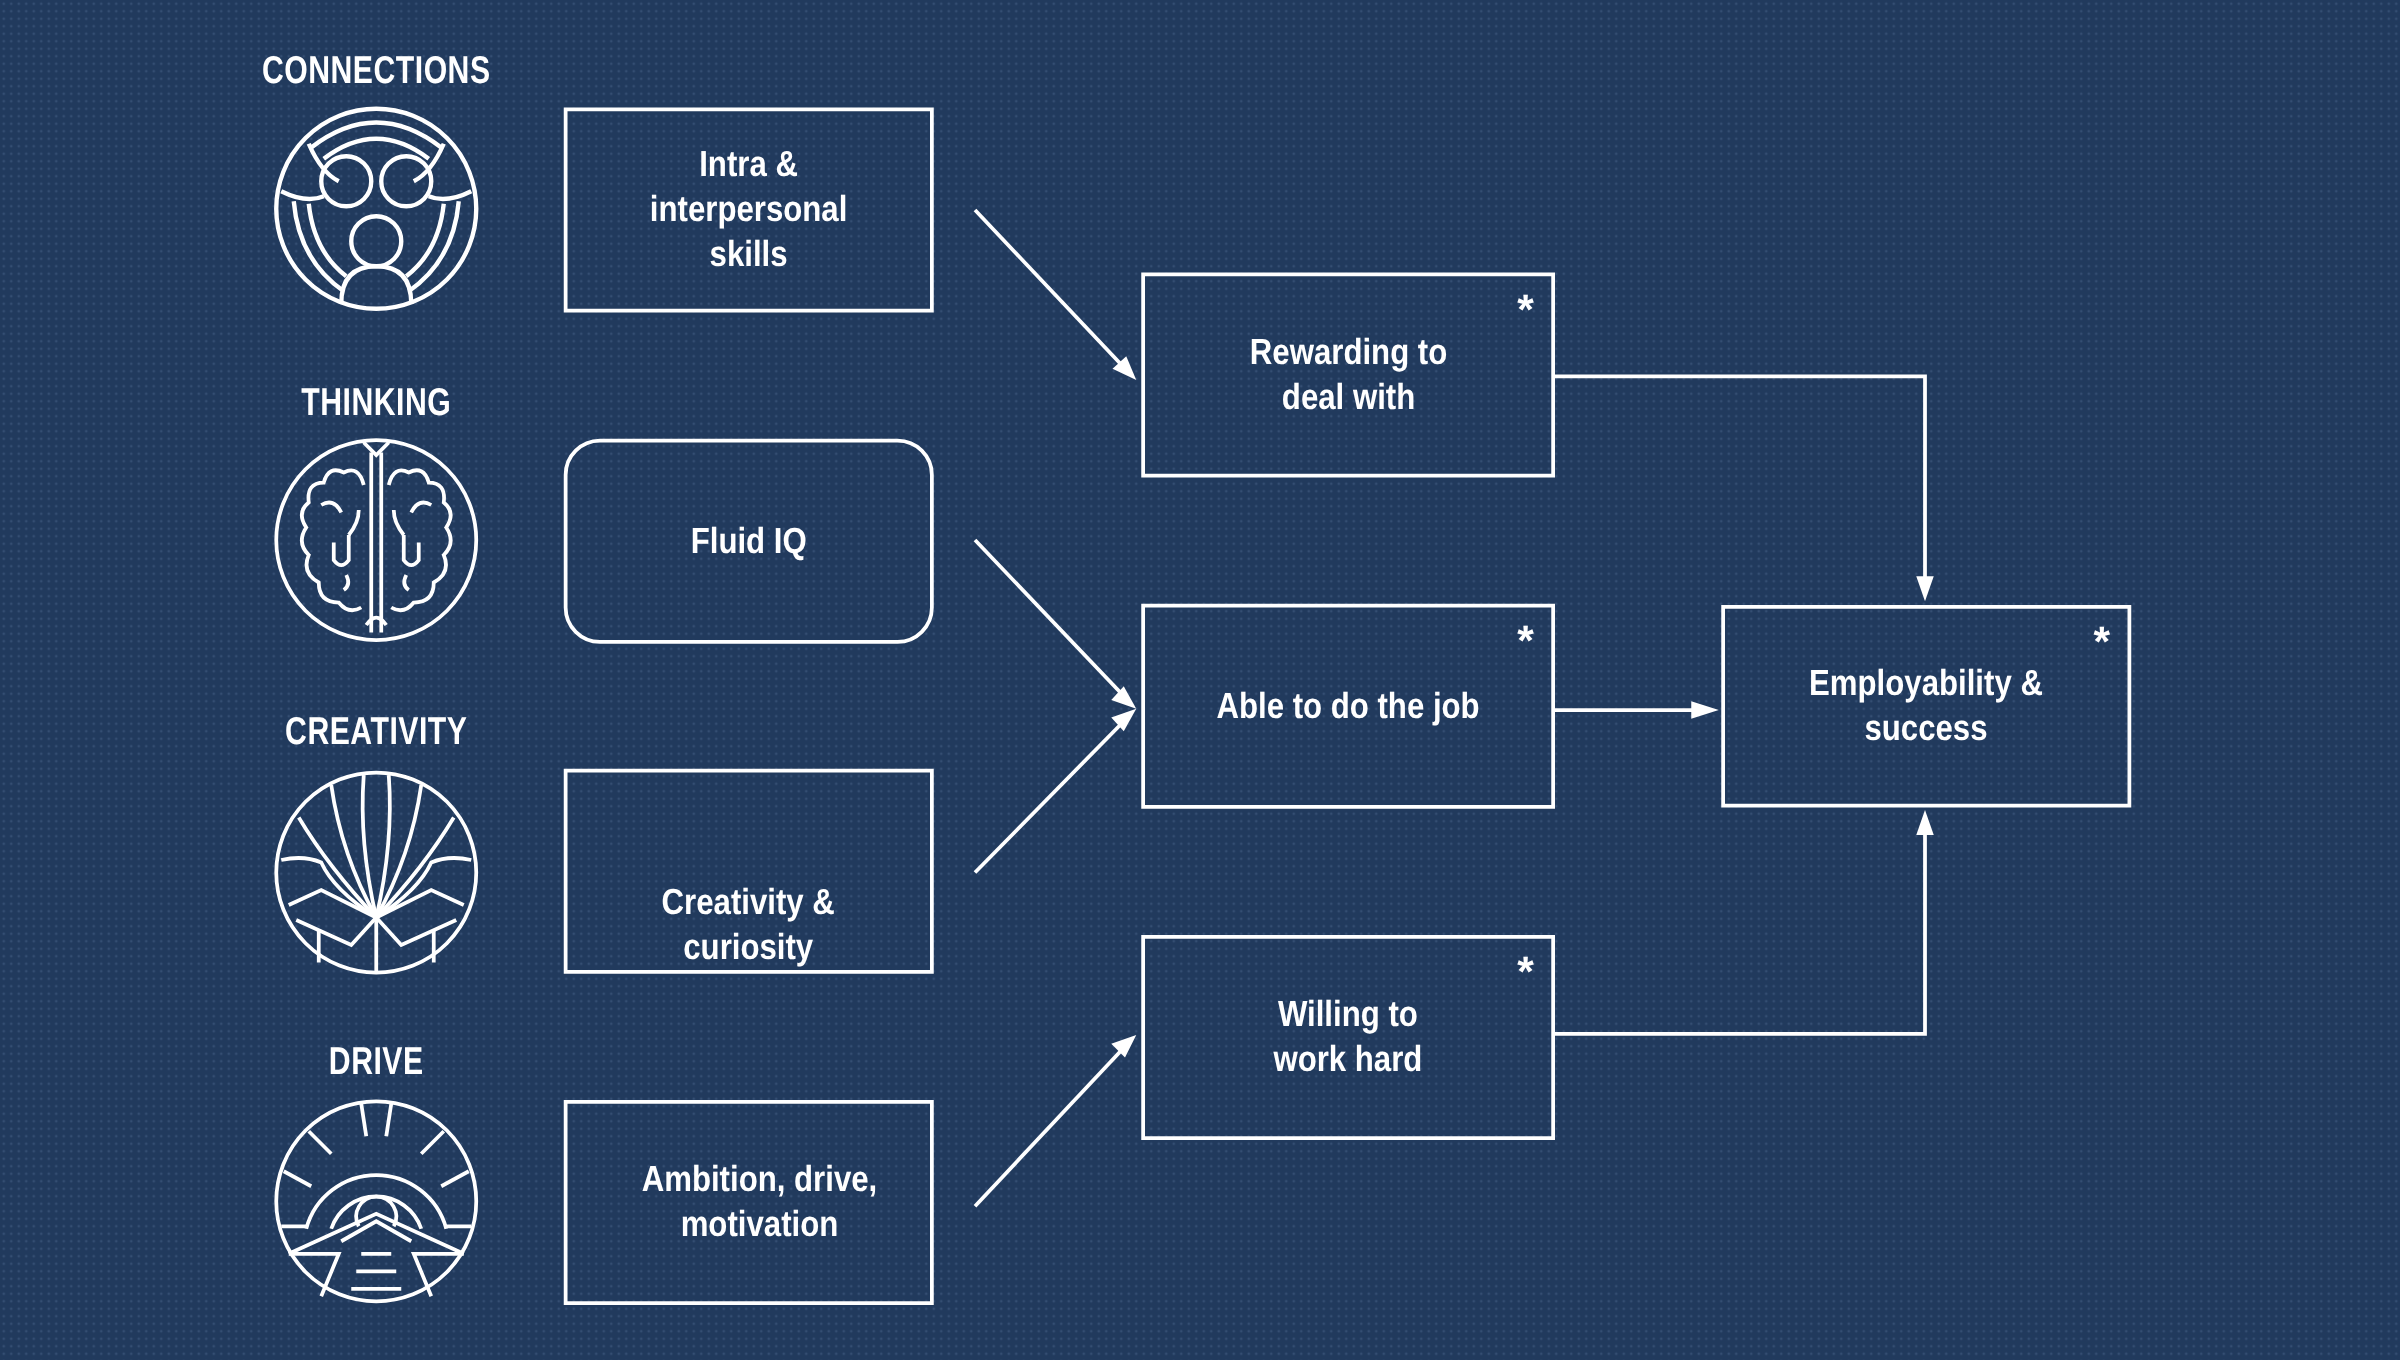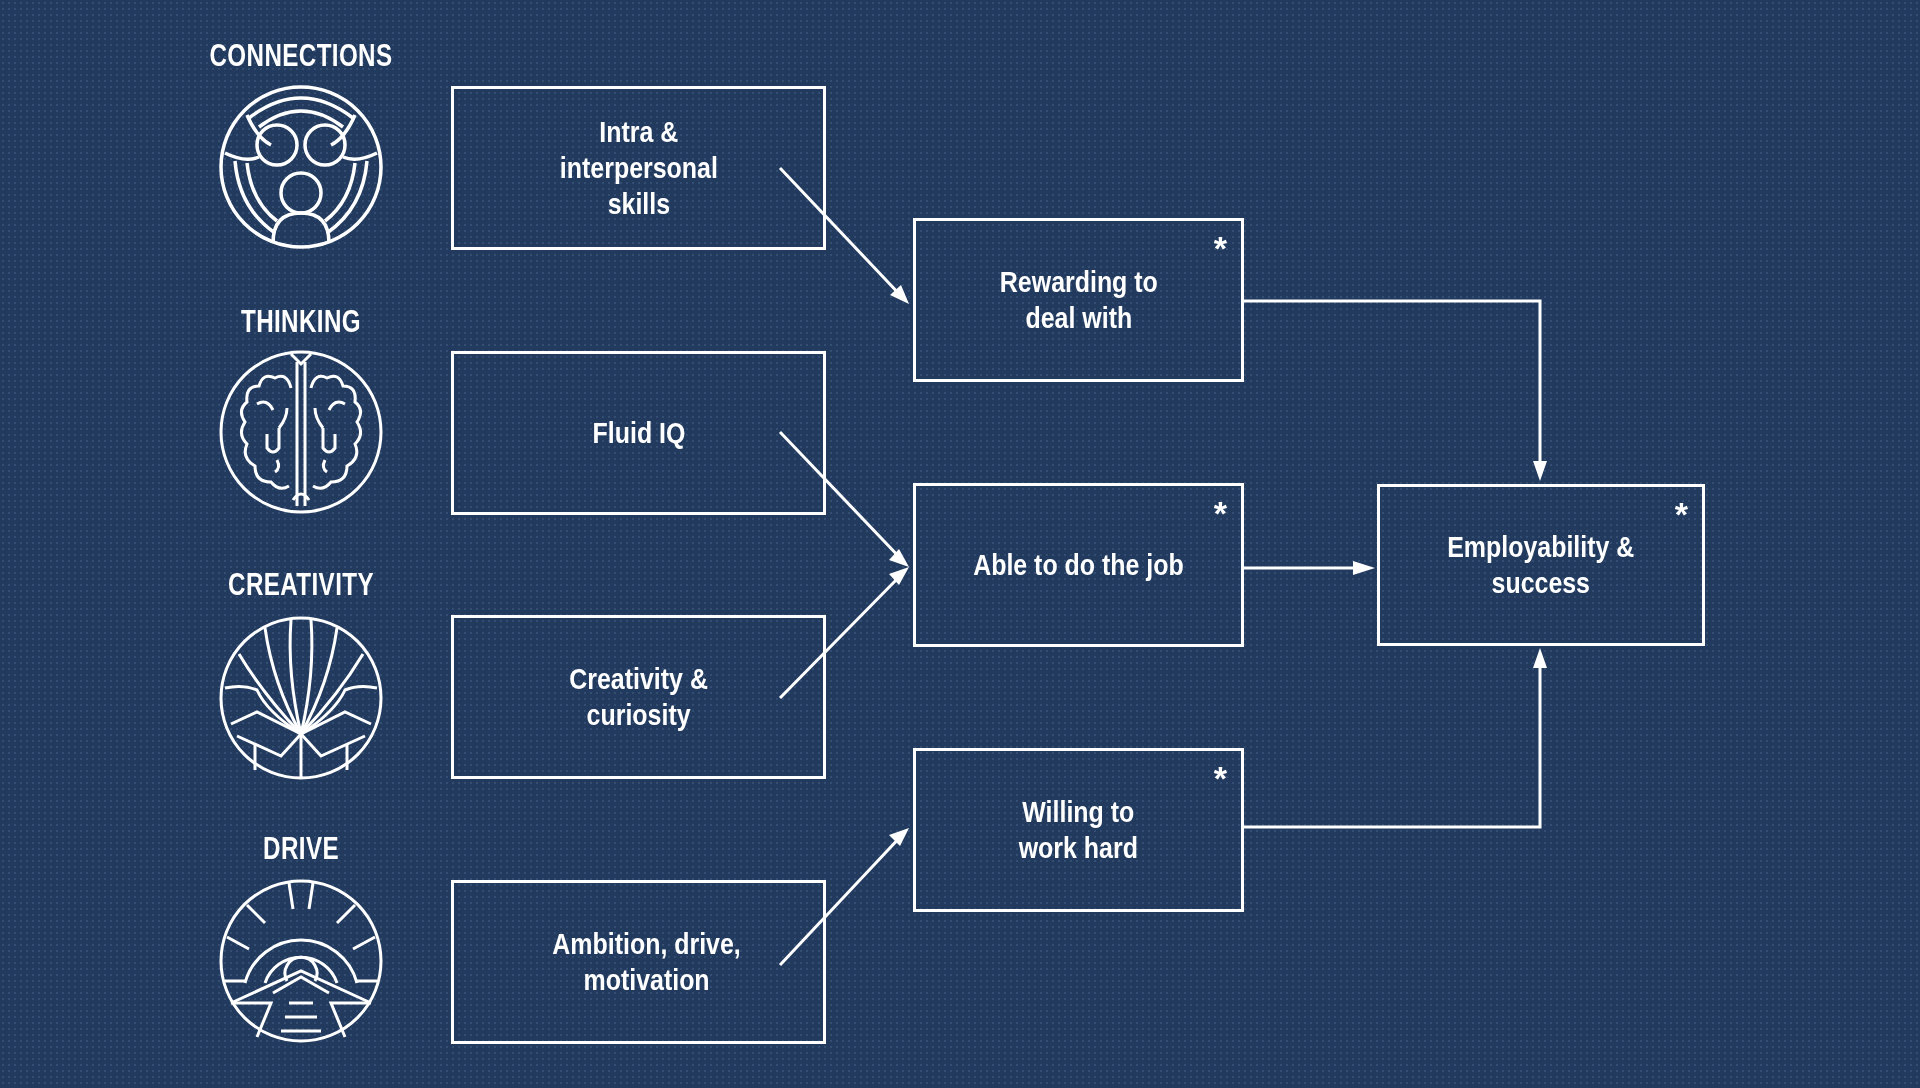--- a/index.html
+++ b/index.html
@@ -21,21 +21,21 @@
   .icon { position:absolute; left:217px; width:168px; height:168px; }
   .box {
     position:absolute; box-sizing:border-box; border:3px solid #ffffff;
     display:flex; align-items:center; justify-content:center; text-align:center;
   }
   .box .txt {
     font-weight:700; font-size:29px; line-height:36px; white-space:pre-line;
     transform: scaleX(0.86); transform-origin:center;
     display:block;
   }
-  .left-box { left:451px; width:375px; height:164px; }
+  .left-box { left:451px; width:296px; height:164px; }
   .mid-box { left:913px; width:331px; height:164px; }
   .right-box { left:1377px; width:328px; height:162px; }
   .asterisk {
     position:absolute; right:14px; top:12px; font-size:34px; font-weight:700; line-height:30px;
   }
   svg.connectors { position:absolute; left:0; top:0; width:1920px; height:1088px; pointer-events:none; }
 </style>
 </head>
 <body>
 
@@ -119,24 +119,24 @@
   <path d="M72 126 L96 126"></path>
     <path d="M68 140 L100 140"></path>
     <path d="M64 154 L104 154"></path>
 </svg>
 
 <div class="box left-box" style="top:86px;">
   <span class="txt">Intra &amp;
 interpersonal
 skills</span>
 </div>
-<div class="box left-box" style="top:351px;">
+<div class="box left-box" style="top:351px;border-radius:29px;">
   <span class="txt">Fluid IQ</span>
 </div>
-<div class="box left-box" style="top:615px;">
+<div class="box left-box" style="top:615px;align-items:flex-end;">
   <span class="txt">Creativity &amp;
 curiosity</span>
 </div>
 <div class="box left-box" style="top:880px;padding-left:17px;">
   <span class="txt">Ambition, drive,
 motivation</span>
 </div>
 
 <div class="box mid-box" style="top:218px;">
   <span class="asterisk">*</span>

